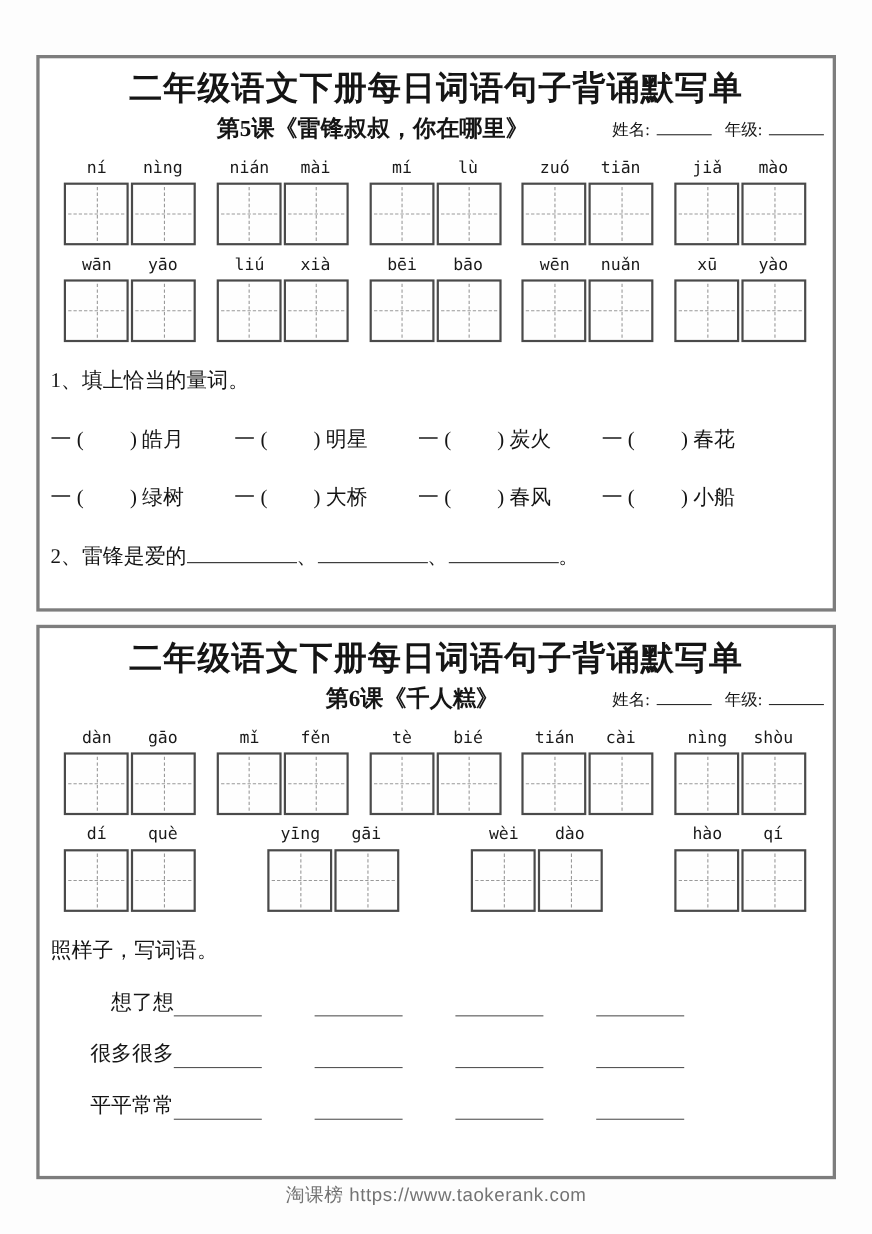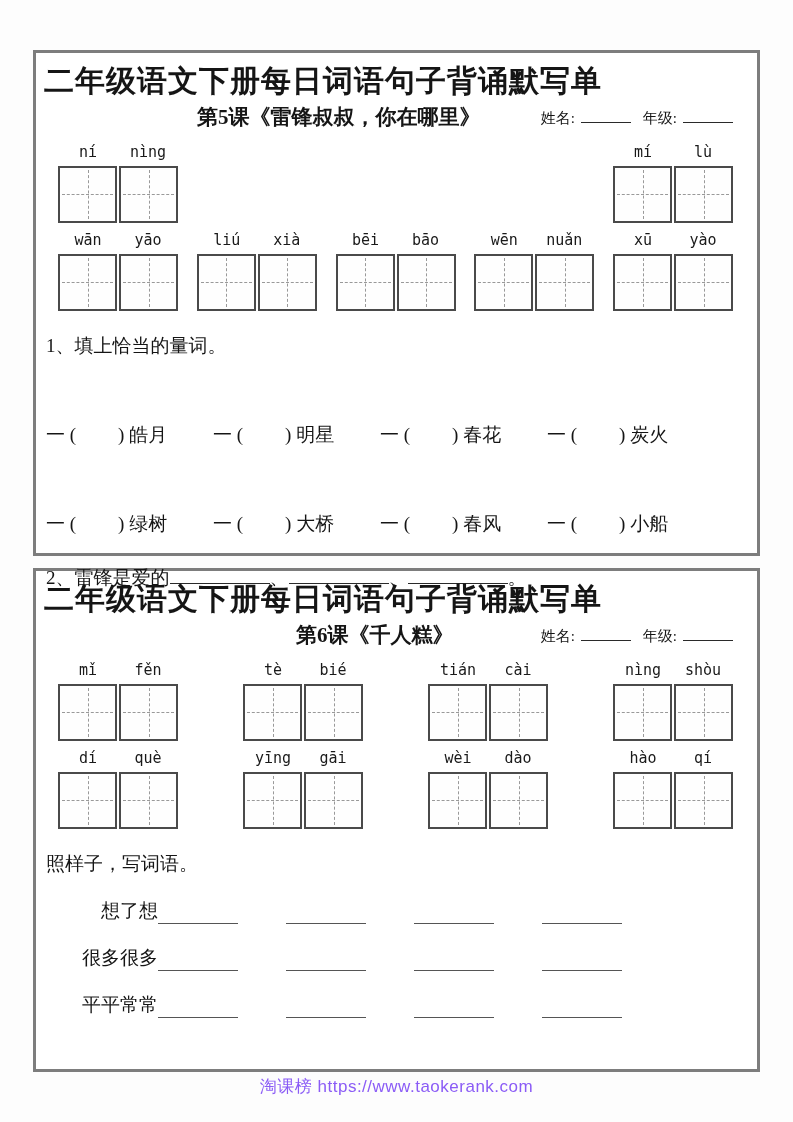--- a/index.html
+++ b/index.html
@@ -9,62 +9,62 @@
     font-family:"Liberation Serif","DejaVu Serif",serif; color:#151515;
     position:relative;
   }
   .panel {
     width:727px; margin:0 auto; background:#ffffff;
     border:3px solid #7d7d7d;
   }
   .panel.s0 { margin-top:50px; height:506px; }
   .panel.s1 { margin-top:12px; height:504px; }
   .w-title {
-    margin:9px 8px 0; text-align:left;
+    margin:9px 8px 0; text-align:center;
     font-size:30px; font-weight:bold; letter-spacing:1px; line-height:1.25;
     white-space:nowrap;
   }
   .subtitle-row { position:relative; height:34px; margin-top:1px; }
   .lesson {
     position:absolute; top:2px; margin:0; white-space:nowrap;
     font-size:21px; font-weight:bold; transform:translateX(-50%);
   }
   .s0 .lesson { left:42%; }
   .s1 .lesson { left:47%; }
-  .name-grade { position:absolute; right:24px; top:8px; font-size:15px; white-space:nowrap; }
+  .name-grade { position:absolute; right:8px; top:8px; font-size:15px; white-space:nowrap; }
   .blank { display:inline-block; border-bottom:1.5px solid #2a2a2a; height:13px; vertical-align:baseline; }
   .ng-blank { width:50px; margin:0 12px 0 6px; }
   .ng-blank:last-child { margin-right:0; }
 
   .py-area { margin-top:8px; }
   .py-row-block { display:flex; justify-content:space-between; padding:0 24px 0 22px; margin-bottom:8px; }
   .pair { display:flex; flex-direction:column; }
   .py-labels { display:flex; height:23px; font-family:"DejaVu Sans Mono","DejaVu Sans",monospace; font-size:15px; color:#1a1a1a; }
   .py-labels span { width:60px; text-align:center; white-space:nowrap; }
   .boxes { display:flex; gap:2px; }
   .tzg { width:59px; height:57px; border:2px solid #4a4a4a; background:#fefefe; position:relative; }
   .tzg::before { content:""; position:absolute; left:50%; top:2px; bottom:2px; border-left:1px dashed #999; }
   .tzg::after  { content:""; position:absolute; top:50%; left:2px; right:2px; border-top:1px dashed #999; }
 
   .ex { padding:0 30px 0 10px; font-size:19px; }
   .ex-prompt { margin:22px 0 0 0; }
   .q-row { display:flex; margin-top:27px; }
-  .q-item { width:167px; white-space:nowrap;margin-top:36px; }
+  .q-item { width:167px; white-space:nowrap; }
   .q-space { display:inline-block; width:42px; }
   .sentence { margin:28px 0 0 0; }
   .s-blank { width:100px; }
 
   .ex2-row { display:flex; align-items:flex-end; margin-top:21px;text-align:right; }
   .ex2-word { width:112px; white-space:nowrap; }
   .ex2-blank { width:80px; margin-right:48px; border-bottom-color:#555; }
 
   .footer {
     margin-top:3px; text-align:center;
     font-family:"Liberation Sans","DejaVu Sans",sans-serif;
-    font-size:17px; color:#8b5cf6; letter-spacing:0.5px;
+    font-size:17px; color:#737373; letter-spacing:0.5px;
   }
 </style>
 </head>
 <body>
 
 <section class="panel s0">
   <h1 class="w-title">二年级语文下册每日词语句子背诵默写单</h1>
   <div class="subtitle-row">
     <h2 class="lesson">第5课《雷锋叔叔，你在哪里》</h2>
     <div class="name-grade">
@@ -78,22 +78,52 @@
             <span>ní</span>
             <span>nìng</span>
           </div>
           <div class="boxes">
             <div class="tzg"></div>
             <div class="tzg"></div>
           </div>
         </div>
         <div class="pair">
           <div class="py-labels">
+            <span>nián</span>
+            <span>mài</span>
+          </div>
+          <div class="boxes">
+            <div class="tzg"></div>
+            <div class="tzg"></div>
+          </div>
+        </div>
+        <div class="pair">
+          <div class="py-labels">
             <span>mí</span>
             <span>lù</span>
+          </div>
+          <div class="boxes">
+            <div class="tzg"></div>
+            <div class="tzg"></div>
+          </div>
+        </div>
+        <div class="pair">
+          <div class="py-labels">
+            <span>zuó</span>
+            <span>tiān</span>
+          </div>
+          <div class="boxes">
+            <div class="tzg"></div>
+            <div class="tzg"></div>
+          </div>
+        </div>
+        <div class="pair">
+          <div class="py-labels">
+            <span>jiǎ</span>
+            <span>mào</span>
           </div>
           <div class="boxes">
             <div class="tzg"></div>
             <div class="tzg"></div>
           </div>
         </div>
       </div>
       <div class="py-row-block">
         <div class="pair">
           <div class="py-labels">
@@ -146,22 +176,22 @@
           </div>
         </div>
       </div>
     </div>
   <div class="ex">
     <p class="ex-prompt">1、填上恰当的量词。</p>
     <div>
         <div class="q-row">
           <span class="q-item">一 (<span class="q-space"></span>) 皓月</span>
           <span class="q-item">一 (<span class="q-space"></span>) 明星</span>
+          <span class="q-item">一 (<span class="q-space"></span>) 炭火</span>
           <span class="q-item">一 (<span class="q-space"></span>) 春花</span>
-          <span class="q-item">一 (<span class="q-space"></span>) 炭火</span>
         </div>
         <div class="q-row">
           <span class="q-item">一 (<span class="q-space"></span>) 绿树</span>
           <span class="q-item">一 (<span class="q-space"></span>) 大桥</span>
           <span class="q-item">一 (<span class="q-space"></span>) 春风</span>
           <span class="q-item">一 (<span class="q-space"></span>) 小船</span>
         </div>
       </div>
     <p class="sentence">2、雷锋是爱的<span class="blank s-blank"></span>、<span class="blank s-blank"></span>、<span class="blank s-blank"></span>。</p>
   </div>
@@ -172,20 +202,30 @@
   <div class="subtitle-row">
     <h2 class="lesson">第6课《千人糕》</h2>
     <div class="name-grade">
       <span>姓名:</span><span class="blank ng-blank"></span><span>年级:</span><span class="blank ng-blank"></span>
     </div>
   </div>
   <div class="py-area">
       <div class="py-row-block">
         <div class="pair">
           <div class="py-labels">
+            <span>dàn</span>
+            <span>gāo</span>
+          </div>
+          <div class="boxes">
+            <div class="tzg"></div>
+            <div class="tzg"></div>
+          </div>
+        </div>
+        <div class="pair">
+          <div class="py-labels">
             <span>mǐ</span>
             <span>fěn</span>
           </div>
           <div class="boxes">
             <div class="tzg"></div>
             <div class="tzg"></div>
           </div>
         </div>
         <div class="pair">
           <div class="py-labels">

